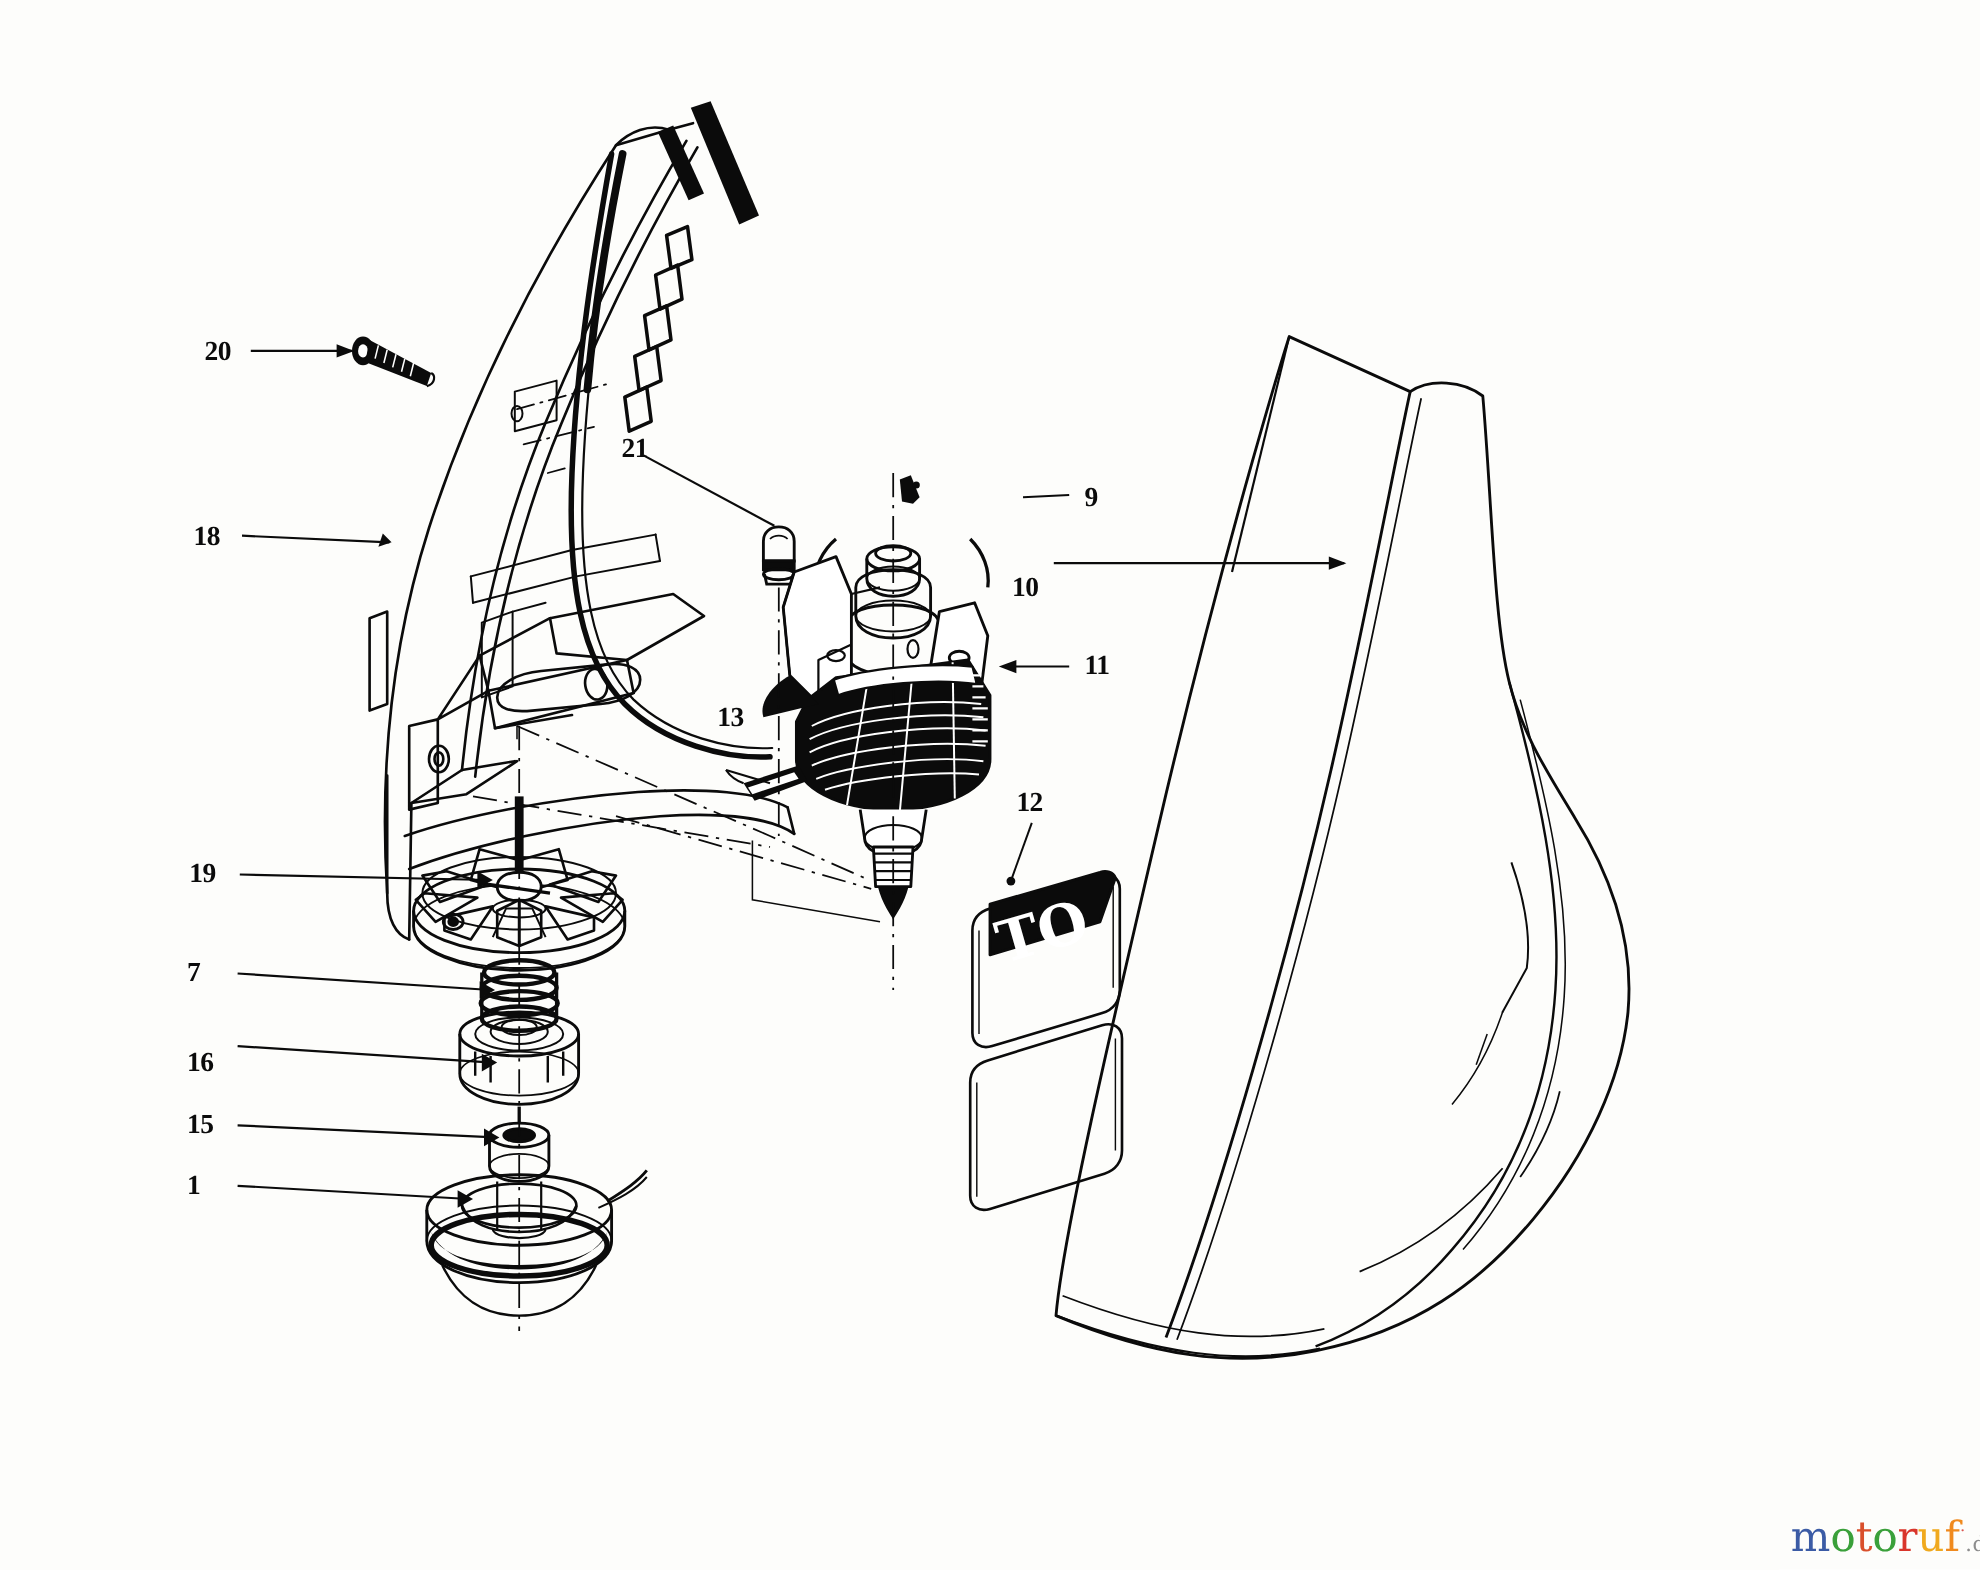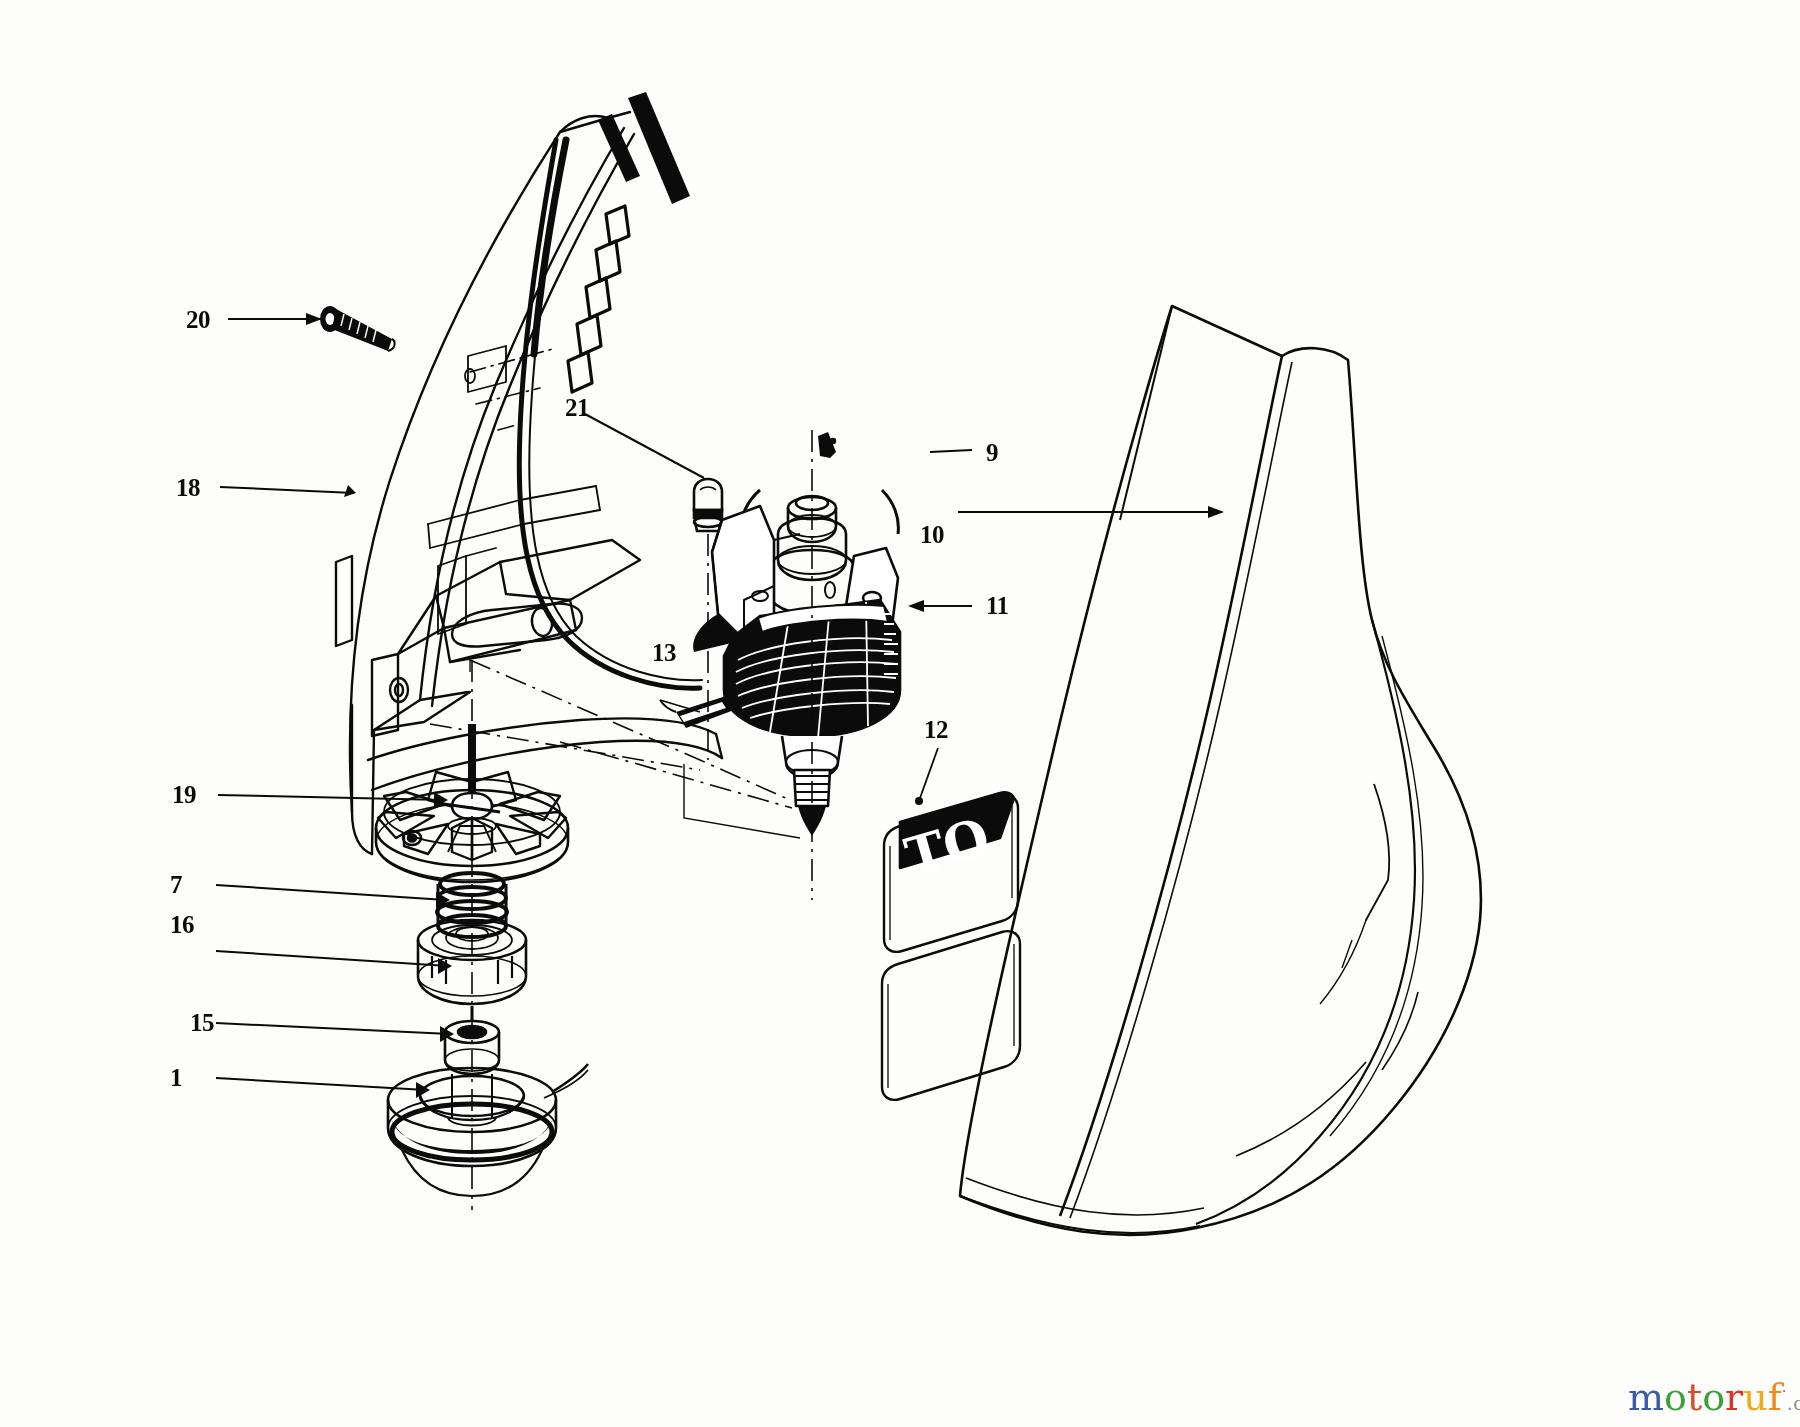--- a/index.html
+++ b/index.html
@@ -421,21 +421,21 @@
   <div class="callout" style="left:186px; top:307px;">20</div>
   <div class="callout" style="left:176px; top:475px;">18</div>
   <div class="callout" style="left:565px; top:395px;">21</div>
   <div class="callout" style="left:986px; top:440px;">9</div>
   <div class="callout" style="left:920px; top:499px;margin-top:23px;">10</div>
   <div class="callout" style="left:986px; top:593px;text-align:center;">11</div>
   <div class="callout" style="left:620px; top:640px;margin-left:32px;">13</div>
   <div class="callout" style="left:924px; top:717px;">12</div>
   <div class="callout" style="left:172px; top:782px;">19</div>
   <div class="callout" style="left:170px; top:872px;">7</div>
-  <div class="callout" style="left:170px; top:912px;">16</div>
-  <div class="callout" style="left:170px; top:1010px;margin-left:20px;">15</div>
+  <div class="callout" style="left:170px; top:954px;">16</div>
+  <div class="callout" style="left:170px; top:1010px;">15</div>
   <div class="callout" style="left:170px; top:1065px;">1</div>
 
   <div id="watermark">
     <span class="ch" style="color: rgb(59, 91, 165);">m</span><span class="ch" style="color: rgb(58, 160, 58);">o</span><span class="ch" style="color: rgb(217, 79, 43);">t</span><span class="ch" style="color: rgb(58, 160, 58);">o</span><span class="ch" style="color: rgb(217, 53, 43);">r</span><span class="ch" style="color: rgb(240, 169, 30);">u</span><span class="ch" style="color: rgb(240, 138, 30);">f</span><span class="dot">·</span><span class="tld">.de</span>
   </div>
 
 </div>
 
 </body></html>

